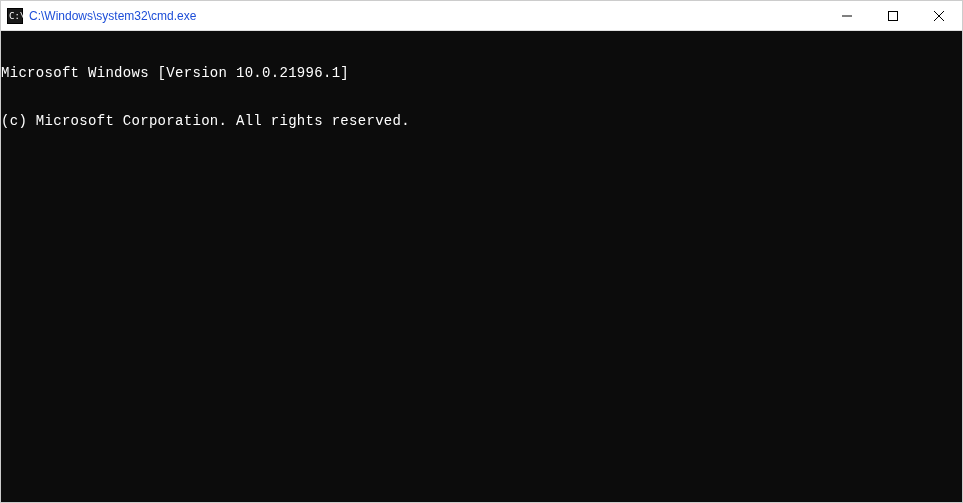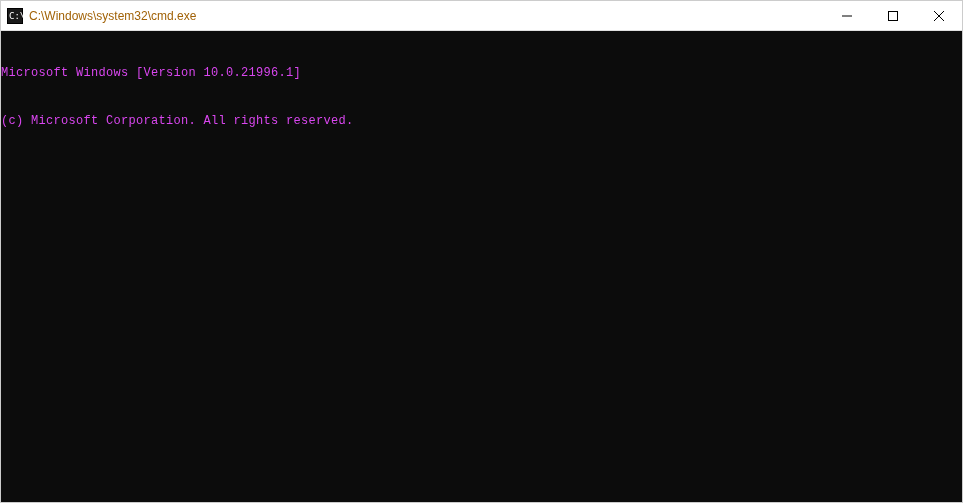--- a/index.html
+++ b/index.html
@@ -36,21 +36,21 @@
       display: flex;
       align-items: center;
       justify-content: center;
     }
     .titlebar-icon svg {
       width: 16px;
       height: 16px;
     }
     .titlebar-title {
       font-size: 12px;
-      color: #a16207;
+      color: #1d4ed8;
       flex: 0 0 auto;
     }
     .titlebar-spacer {
       flex: 1;
     }
     .titlebar-controls {
       display: flex;
       height: 100%;
     }
     .titlebar-btn {
@@ -62,23 +62,23 @@
       cursor: pointer;
       font-family: "Segoe UI", Arial, sans-serif;
     }
     .titlebar-btn svg {
       width: 10px;
       height: 10px;
     }
     .terminal {
       flex: 1;
       background: #0c0c0c;
-      color: #d946ef;
+      color: #ffffff;
       font-family: Consolas, "Courier New", monospace;
-      font-size: 12px;
+      font-size: 14px;
       line-height: 16px;
       padding: 2px 0 0 0;
       white-space: pre;
       overflow: hidden;
       position: relative;
       letter-spacing: 0.3px;
     }
     .terminal-line {
       min-height: 16px;
     }

